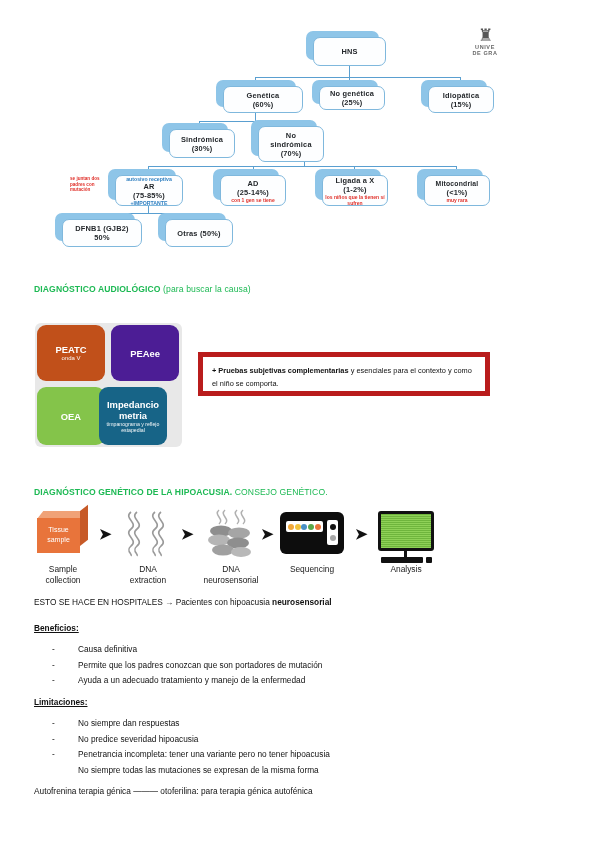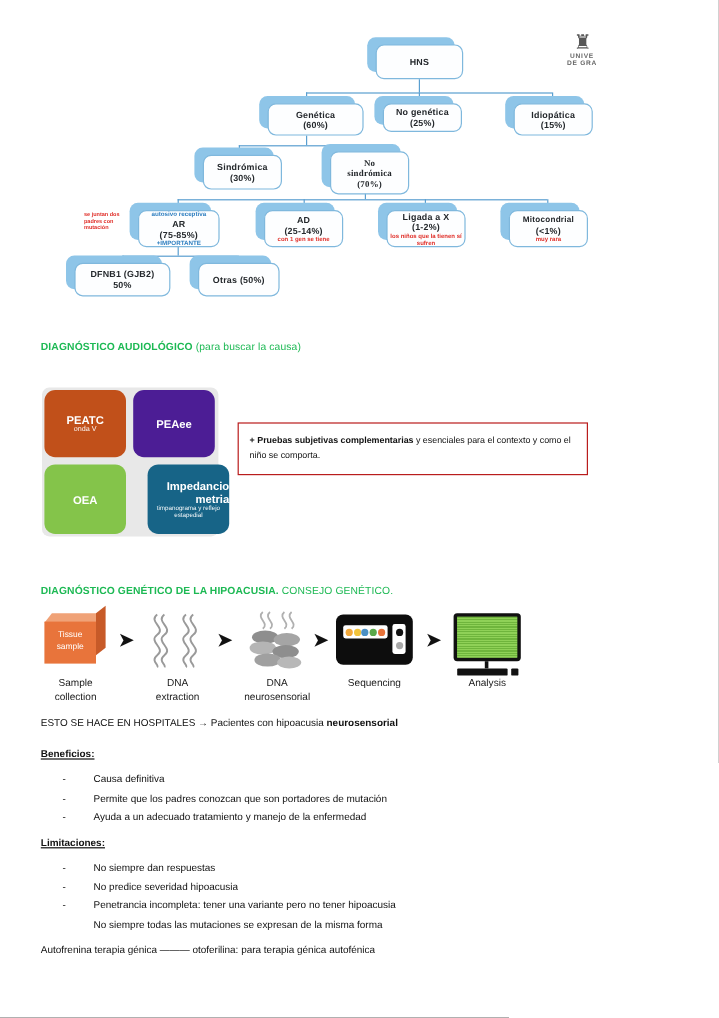--- a/index.html
+++ b/index.html
@@ -48,21 +48,21 @@
   
   .quad{position:absolute;left:35px;top:309px;width:147px;height:124px;
         background:#e8e8e8;border-radius:6px;margin-top:14px;}
   .qb{position:absolute;border-radius:9px;display:flex;flex-direction:column;
       align-items:center;justify-content:center;color:#ffffff;box-sizing:border-box;}
   .qb .lbl{font-size:9.4px;font-weight:bold;line-height:11px;text-align:center;}
   .qb .slbl{font-size:6px;line-height:7px;text-align:center;opacity:.95;}
   .qb .slbl2{font-size:5.2px;line-height:6px;text-align:center;opacity:.95;}
 
   .callout{position:absolute;left:198px;top:352px;width:292px;height:44px;
-           border:1px solid #b91c1c;background:#ffffff;box-sizing:border-box;
+           border:5px solid #b91c1c;background:#ffffff;box-sizing:border-box;
            padding:7px 9px;}
   .callout p{margin:0;font-size:7.4px;line-height:13px;color:#111;}
   .callout b{font-weight:bold;}
 
   
   .wf{position:absolute;left:33px;top:508px;width:400px;height:80px;}
   .wf .lab{position:absolute;font-size:8.4px;color:#1a1a1a;line-height:11px;text-align:center;}
   .arrow{position:absolute;color:#111;font-size:15px;line-height:15px;font-weight:bold;}
 
   .cube{position:absolute;}
@@ -171,21 +171,21 @@
     </div>
 
     <div class="node" style="left:169px;top:129px;width:66px;height:29px;">
       <div class="shadow"></div>
       <div class="card">
         <div class="t">Sindrómica</div>
         <div class="t">(30%)</div>
       </div>
     </div>
 
-    <div class="node" style="left:275px;top:126px;width:66px;height:36px;font-family:Liberation Serif, serif;">
+    <div class="node" style="left:258px;top:126px;width:66px;height:36px;">
       <div class="shadow"></div>
       <div class="card">
         <div class="t">No</div>
         <div class="t">sindrómica</div>
         <div class="t">(70%)</div>
       </div>
     </div>
 
     <div class="ann-red" style="left:70px;top:176px;width:38px;">se juntan dos padres con mutación</div>
 
@@ -250,21 +250,21 @@
     <div class="qb" style="left:2px;top:2px;width:68px;height:56px;background:#c1501a;">
       <div class="lbl">PEATC</div>
       <div class="slbl">onda V</div>
     </div>
     <div class="qb" style="left:76px;top:2px;width:68px;height:56px;background:#4c1d95;">
       <div class="lbl">PEAee</div>
     </div>
     <div class="qb" style="left:2px;top:64px;width:68px;height:58px;background:#84c44a;">
       <div class="lbl">OEA</div>
     </div>
-    <div class="qb" style="left:88px;top:64px;width:68px;height:58px;background:#176487;align-items:flex-end;">
+    <div class="qb" style="left:64px;top:64px;width:68px;height:58px;background:#176487;">
       <div class="lbl">Impedancio</div>
       <div class="lbl">metria</div>
       <div class="slbl2">timpanograma y reflejo estapedial</div>
     </div>
   </div>
 
   <div class="callout">
     <p><b>+ Pruebas subjetivas complementarias</b><span> y esenciales para el contexto y como el niño se comporta.</span></p>
   </div>
 

